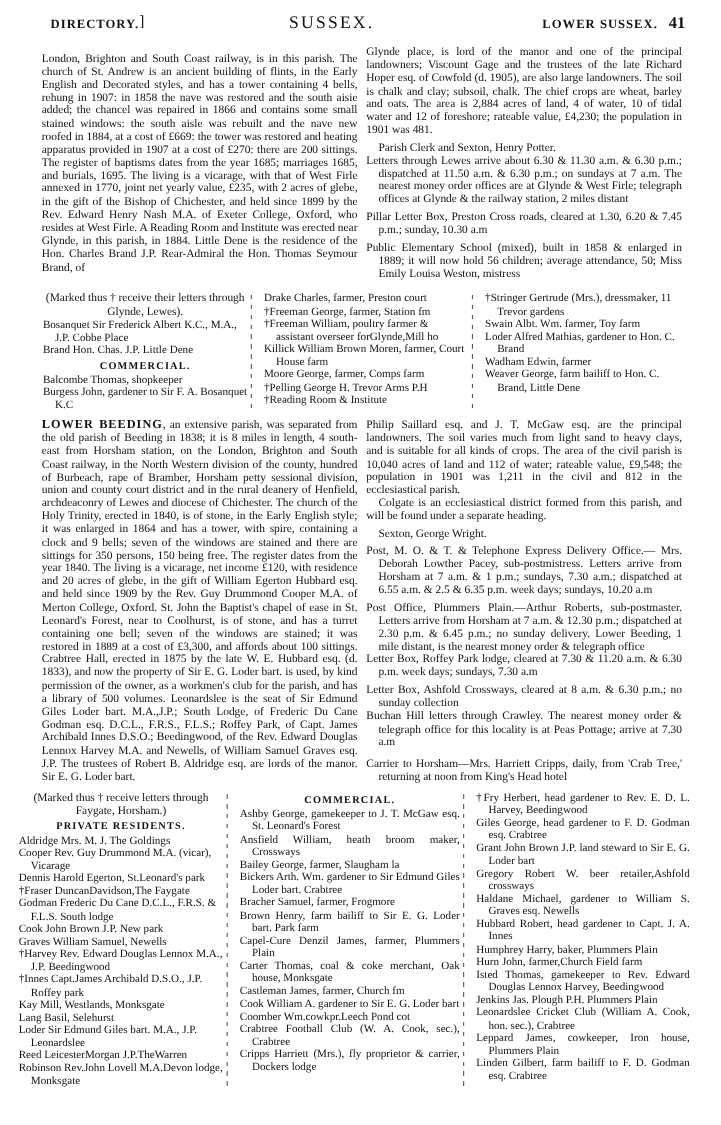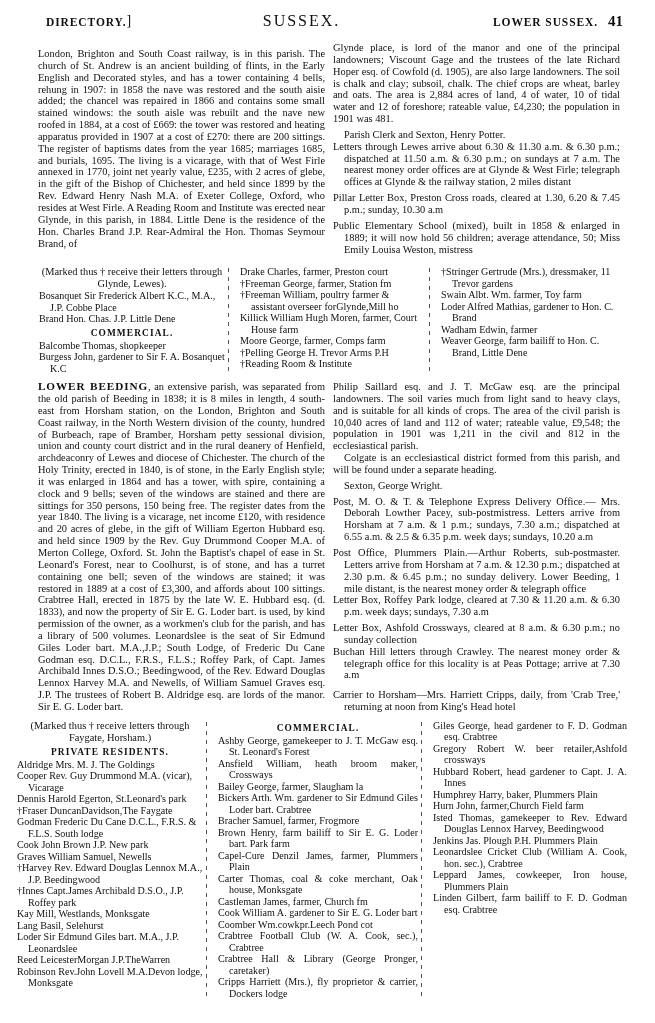--- a/index.html
+++ b/index.html
@@ -198,21 +198,21 @@
       <p class="entry">Balcombe Thomas, shopkeeper</p>
       <p class="entry">Burgess John, gardener to Sir F. A. Bosanquet K.C</p>
     </div>
 
     <div class="rule"></div>
 
     <div class="dcol c2">
       <p class="entry">Drake Charles, farmer, Preston court</p>
       <p class="entry">†Freeman George, farmer, Station fm</p>
       <p class="entry">†Freeman William, poultry farmer &amp; assistant overseer forGlynde,Mill ho</p>
-      <p class="entry">Killick William Hugh Moren, farmer, Court House farm</p>
+      <p class="entry">Killick William Brown Moren, farmer, Court House farm</p>
       <p class="entry">Moore George, farmer, Comps farm</p>
       <p class="entry">†Pelling George H. Trevor Arms P.H</p>
       <p class="entry">†Reading Room &amp; Institute</p>
     </div>
 
     <div class="rule"></div>
 
     <div class="dcol c3">
       <p class="entry">†Stringer Gertrude (Mrs.), dressmaker, 11 Trevor gardens</p>
       <p class="entry">Swain Albt. Wm. farmer, Toy farm</p>
@@ -280,30 +280,32 @@
       <p class="entry just">Bailey George, farmer, Slaugham la</p>
       <p class="entry just">Bickers Arth. Wm. gardener to Sir Edmund Giles Loder bart. Crabtree</p>
       <p class="entry just">Bracher Samuel, farmer, Frogmore</p>
       <p class="entry just">Brown Henry, farm bailiff to Sir E. G. Loder bart. Park farm</p>
       <p class="entry just">Capel-Cure Denzil James, farmer, Plummers Plain</p>
       <p class="entry just">Carter Thomas, coal &amp; coke merchant, Oak house, Monksgate</p>
       <p class="entry just">Castleman James, farmer, Church fm</p>
       <p class="entry just">Cook William A. gardener to Sir E. G. Loder bart</p>
       <p class="entry just">Coomber Wm.cowkpr.Leech Pond cot</p>
       <p class="entry just">Crabtree Football Club (W. A. Cook, sec.), Crabtree</p>
-      <p class="entry just">Crabtree Hall &amp; Library (George Pronger, caretaker)</p>
       <p class="entry just">Cripps Harriett (Mrs.), fly proprietor &amp; carrier, Dockers lodge</p>
 
     </div>
 
     <div class="rule"></div>
 
     <div class="dcol c3">
+      <p class="entry just">†Fry Herbert, head gardener to Rev. E. D. L. Harvey, Beedingwood</p>
       <p class="entry just">Giles George, head gardener to F. D. Godman esq. Crabtree</p>
+      <p class="entry just">Grant John Brown J.P. land steward to Sir E. G. Loder bart</p>
       <p class="entry just">Gregory Robert W. beer retailer,Ashfold crossways</p>
+      <p class="entry just">Haldane Michael, gardener to William S. Graves esq. Newells</p>
       <p class="entry just">Hubbard Robert, head gardener to Capt. J. A. Innes</p>
       <p class="entry just">Humphrey Harry, baker, Plummers Plain</p>
       <p class="entry just">Hurn John, farmer,Church Field farm</p>
       <p class="entry just">Isted Thomas, gamekeeper to Rev. Edward Douglas Lennox Harvey, Beedingwood</p>
       <p class="entry just">Jenkins Jas. Plough P.H. Plummers Plain</p>
       <p class="entry just">Leonardslee Cricket Club (William A. Cook, hon. sec.), Crabtree</p>
       <p class="entry just">Leppard James, cowkeeper, Iron house, Plummers Plain</p>
       <p class="entry just">Linden Gilbert, farm bailiff to F. D. Godman esq. Crabtree</p>
 
     </div>

